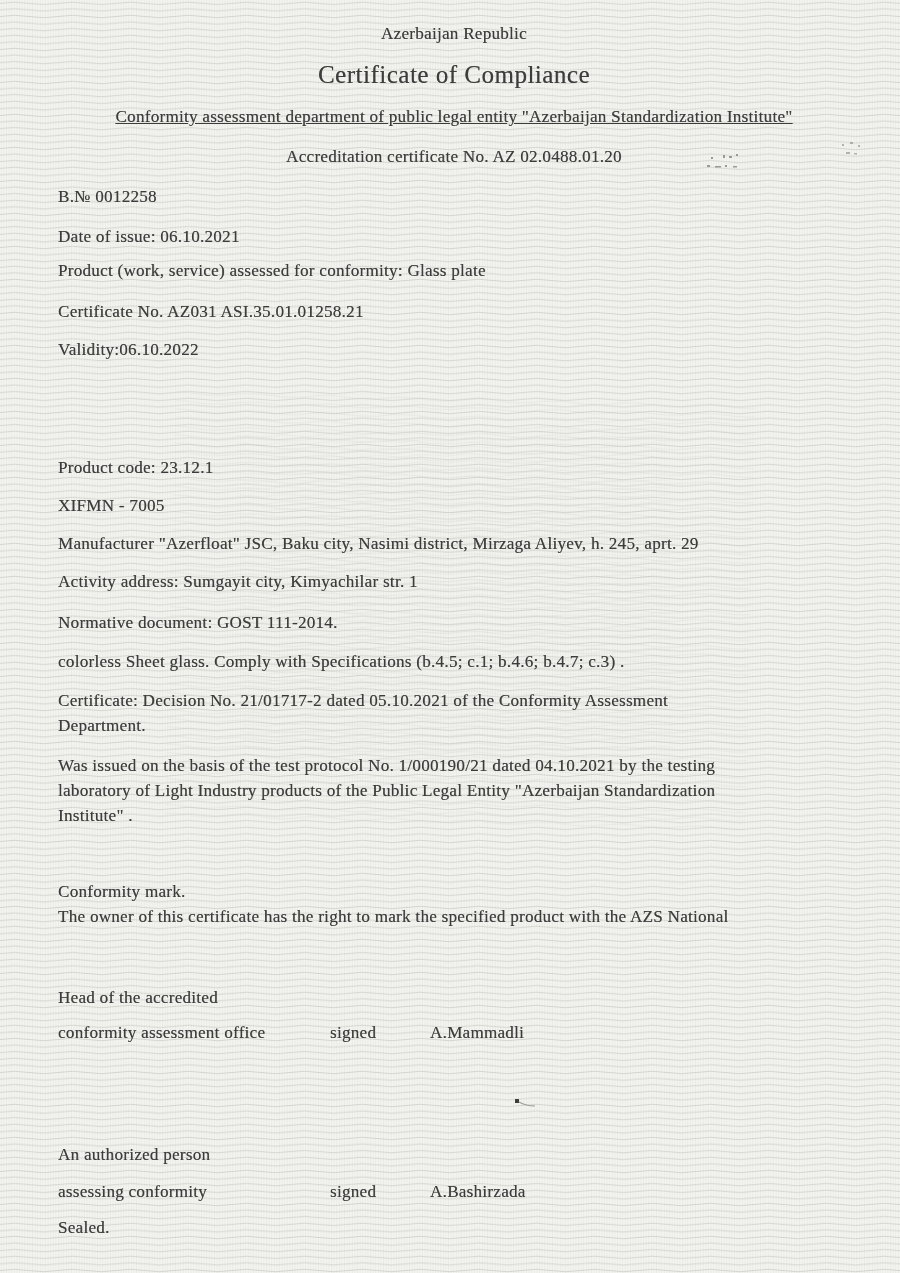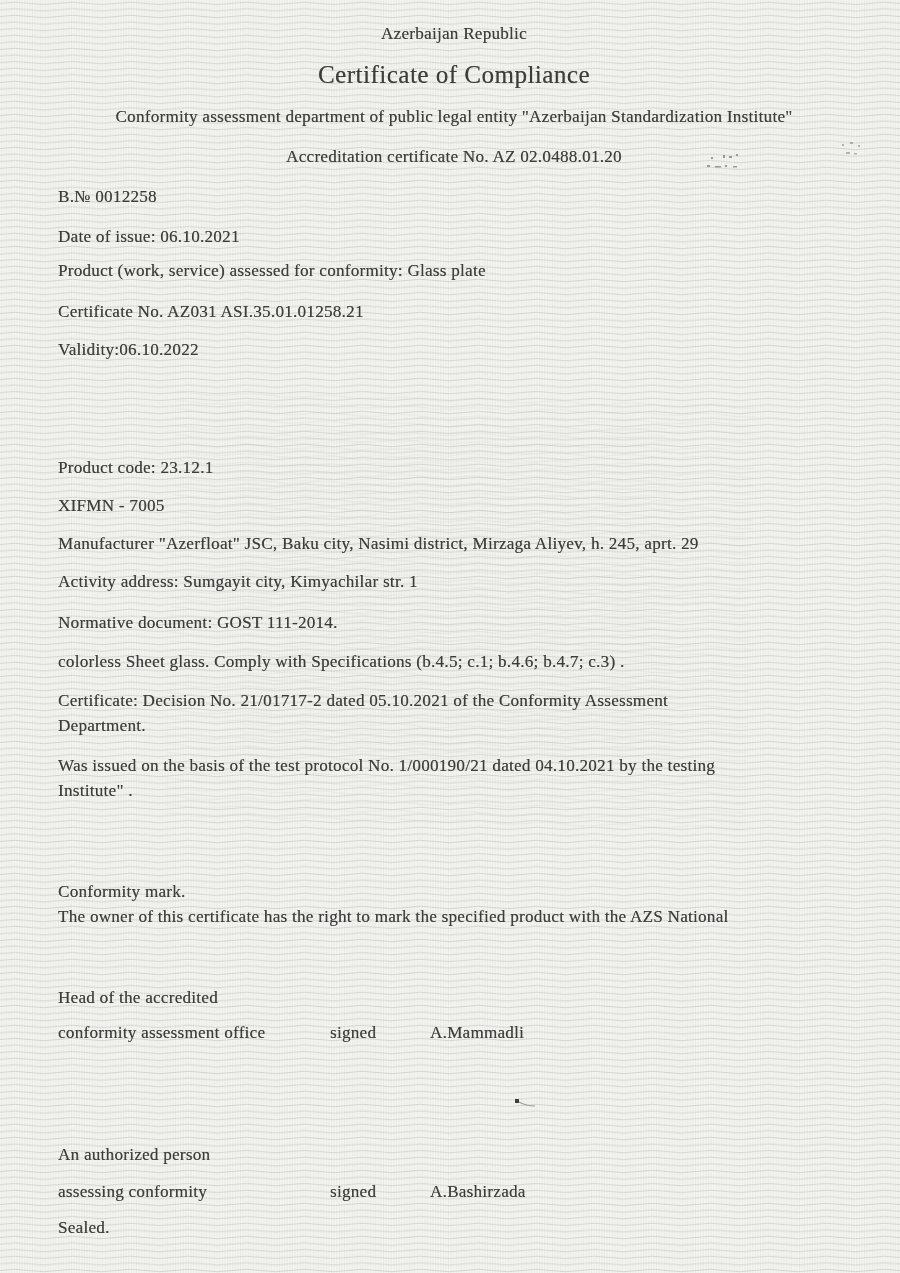--- a/index.html
+++ b/index.html
@@ -102,21 +102,21 @@
   </svg>
   <svg class="artifact" style="left:514px; top:1097px;" width="26" height="14" aria-hidden="true">
     <rect x="1" y="2" width="4" height="4" fill="#3d3d3d"></rect>
     <path d="M5 5 q7 4 16 4" stroke="#9c9c97" stroke-width="1.2" fill="none"></path>
   </svg>
 
   <div class="content">
 
     <div class="txt center" style="top:22px;">Azerbaijan Republic</div>
     <div class="txt center title" style="top:61px;">Certificate of Compliance</div>
-    <div class="txt center" style="top:105px;">Conformity assessment department of public legal entity "Azerbaijan Standardization Institute"</div>
+    <div class="txt center" style="top:105px;text-decoration:underline;">Conformity assessment department of public legal entity "Azerbaijan Standardization Institute"</div>
     <div class="txt center" style="top:145px;">Accreditation certificate No. AZ 02.0488.01.20</div>
 
     <div class="txt left" style="top:185px;">B.№ 0012258</div>
     <div class="txt left" style="top:225px;">Date of issue: 06.10.2021</div>
     <div class="txt left" style="top:259px;">Product (work, service) assessed for conformity: Glass plate</div>
     <div class="txt left" style="top:300px;">Certificate No. AZ031 ASI.35.01.01258.21</div>
     <div class="txt left" style="top:338px;">Validity:06.10.2022</div>
 
     <div class="txt left" style="top:456px;">Product code: 23.12.1</div>
     <div class="txt left" style="top:494px;">XIFMN - 7005</div>
@@ -125,20 +125,21 @@
     <div class="txt left" style="top:611px;">Normative document: GOST 111-2014.</div>
     <div class="txt left" style="top:650px;">colorless Sheet glass. Comply with Specifications (b.4.5; c.1; b.4.6; b.4.7; c.3) .</div>
 
     <div class="txt left para" style="top:688px;">
       <div>Certificate: Decision No. 21/01717-2 dated 05.10.2021 of the Conformity Assessment</div>
       <div>Department.</div>
     </div>
 
     <div class="txt left para" style="top:753px;">
       <div>Was issued on the basis of the test protocol No. 1/000190/21 dated 04.10.2021 by the testing</div>
+      <div>laboratory of Light Industry products of the Public Legal Entity "Azerbaijan Standardization</div>
       <div>Institute" .</div>
     </div>
 
     <div class="txt left para" style="top:879px;">
       <div>Conformity mark.</div>
       <div>The owner of this certificate has the right to mark the specified product with the AZS National</div>
     </div>
 
     <div class="txt left" style="top:986px;">Head of the accredited</div>
     <div class="txt left sigrow" style="top:1021px;">

